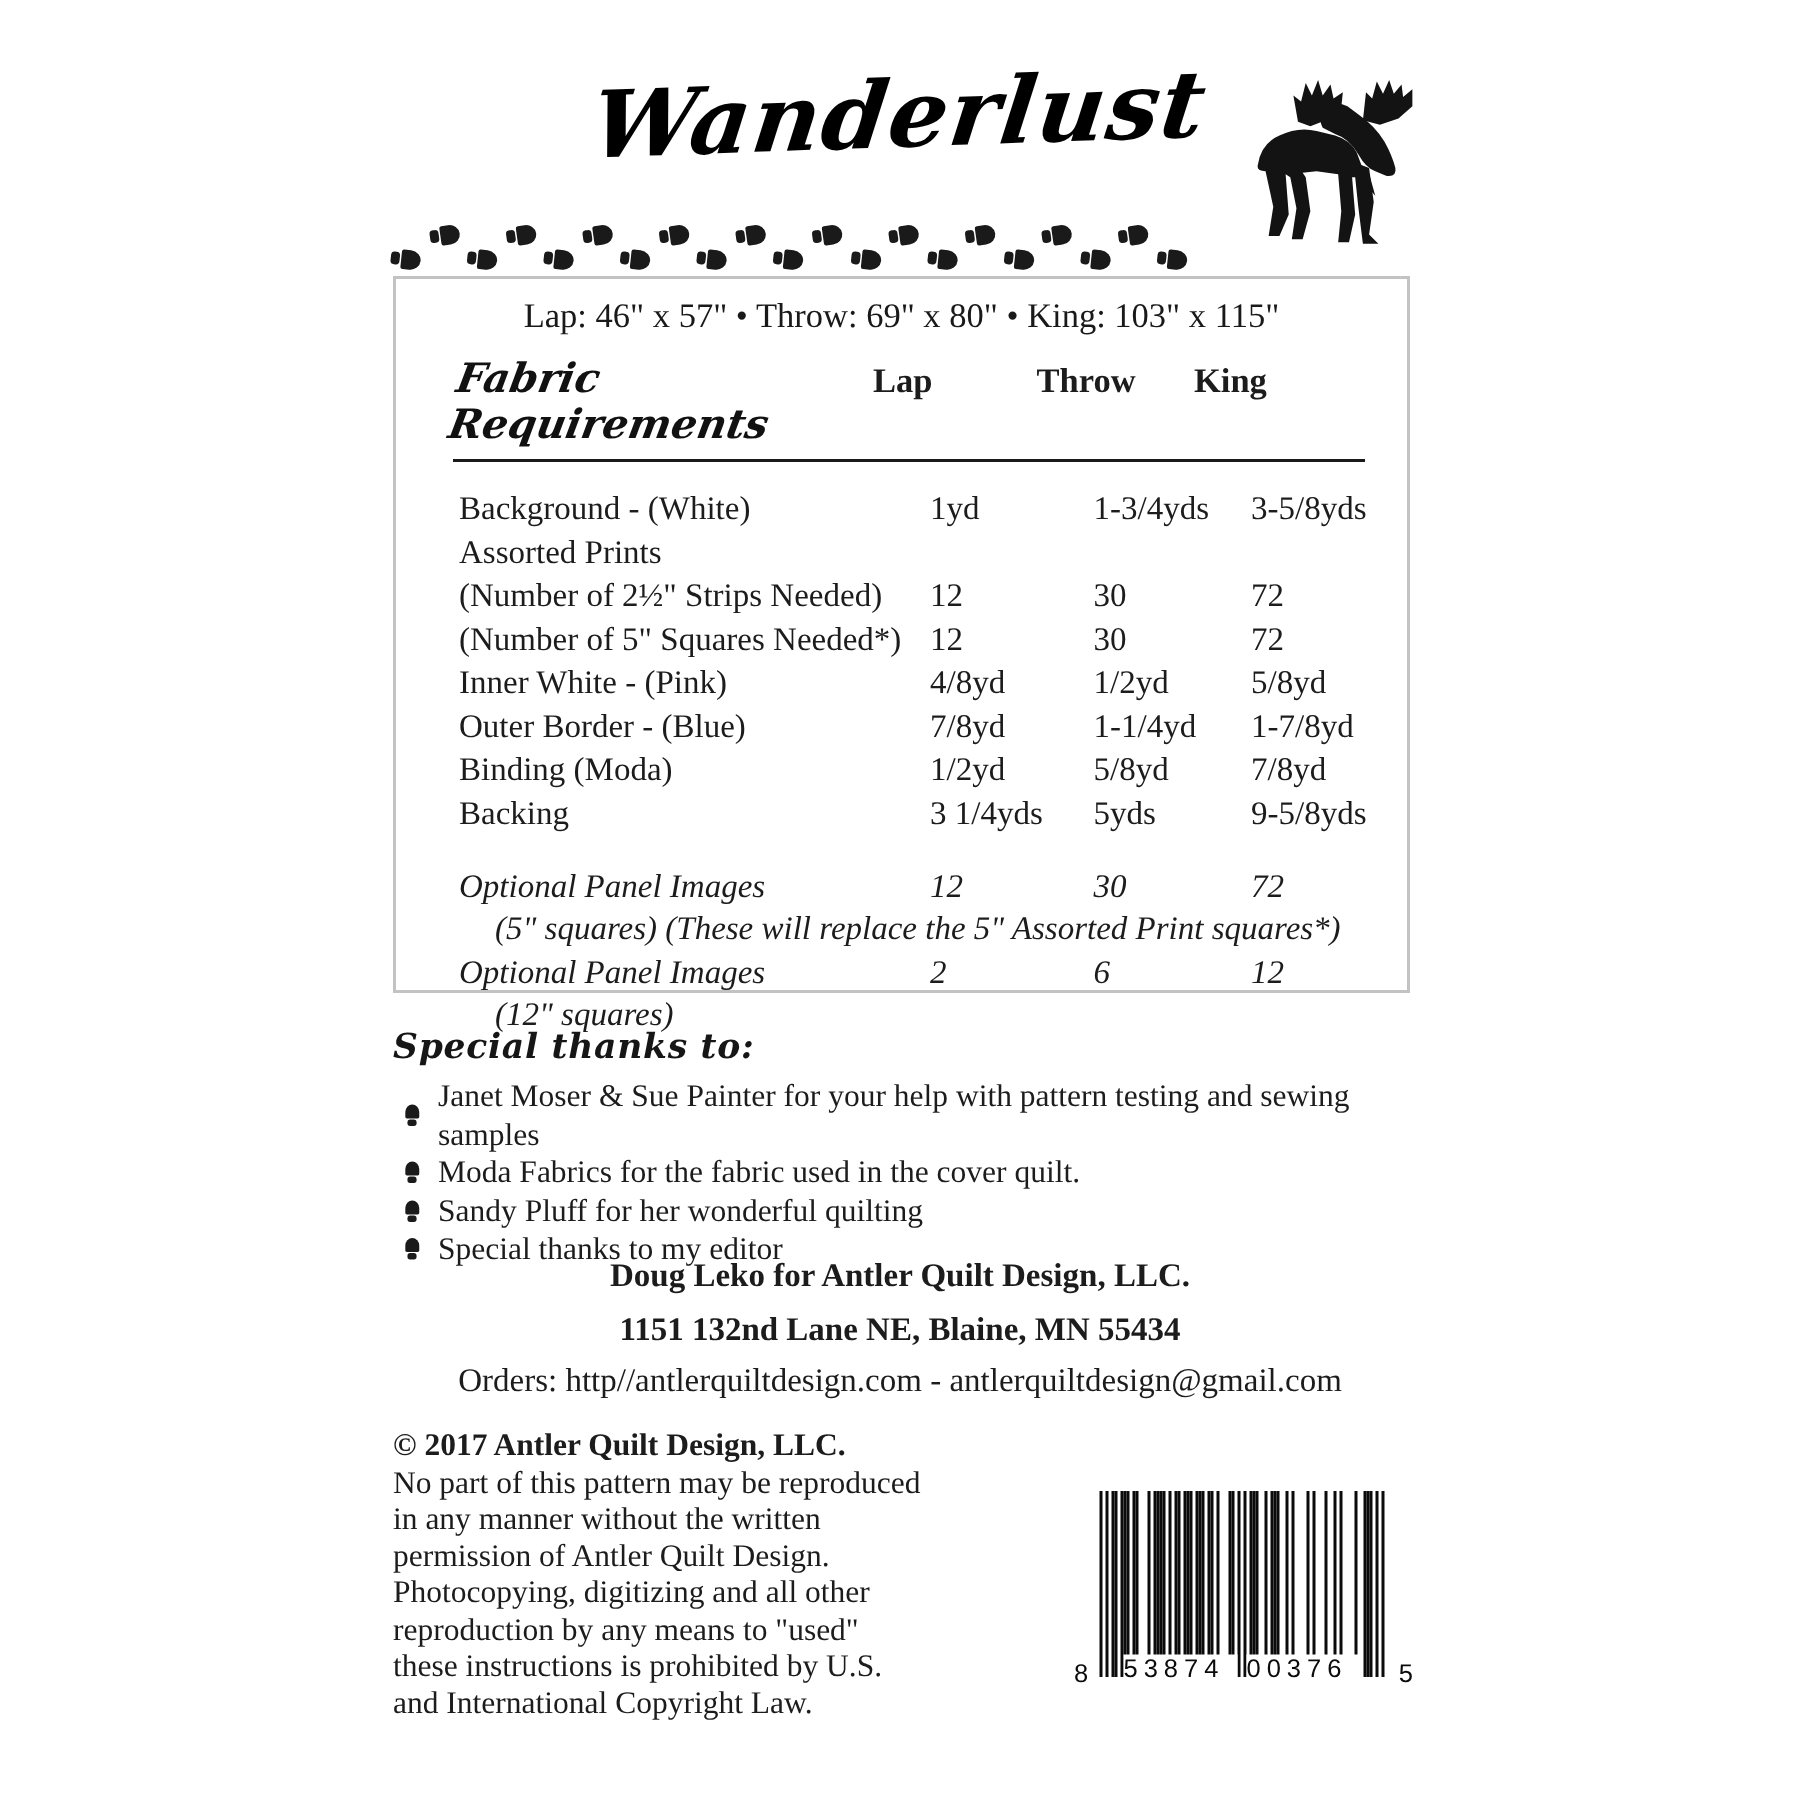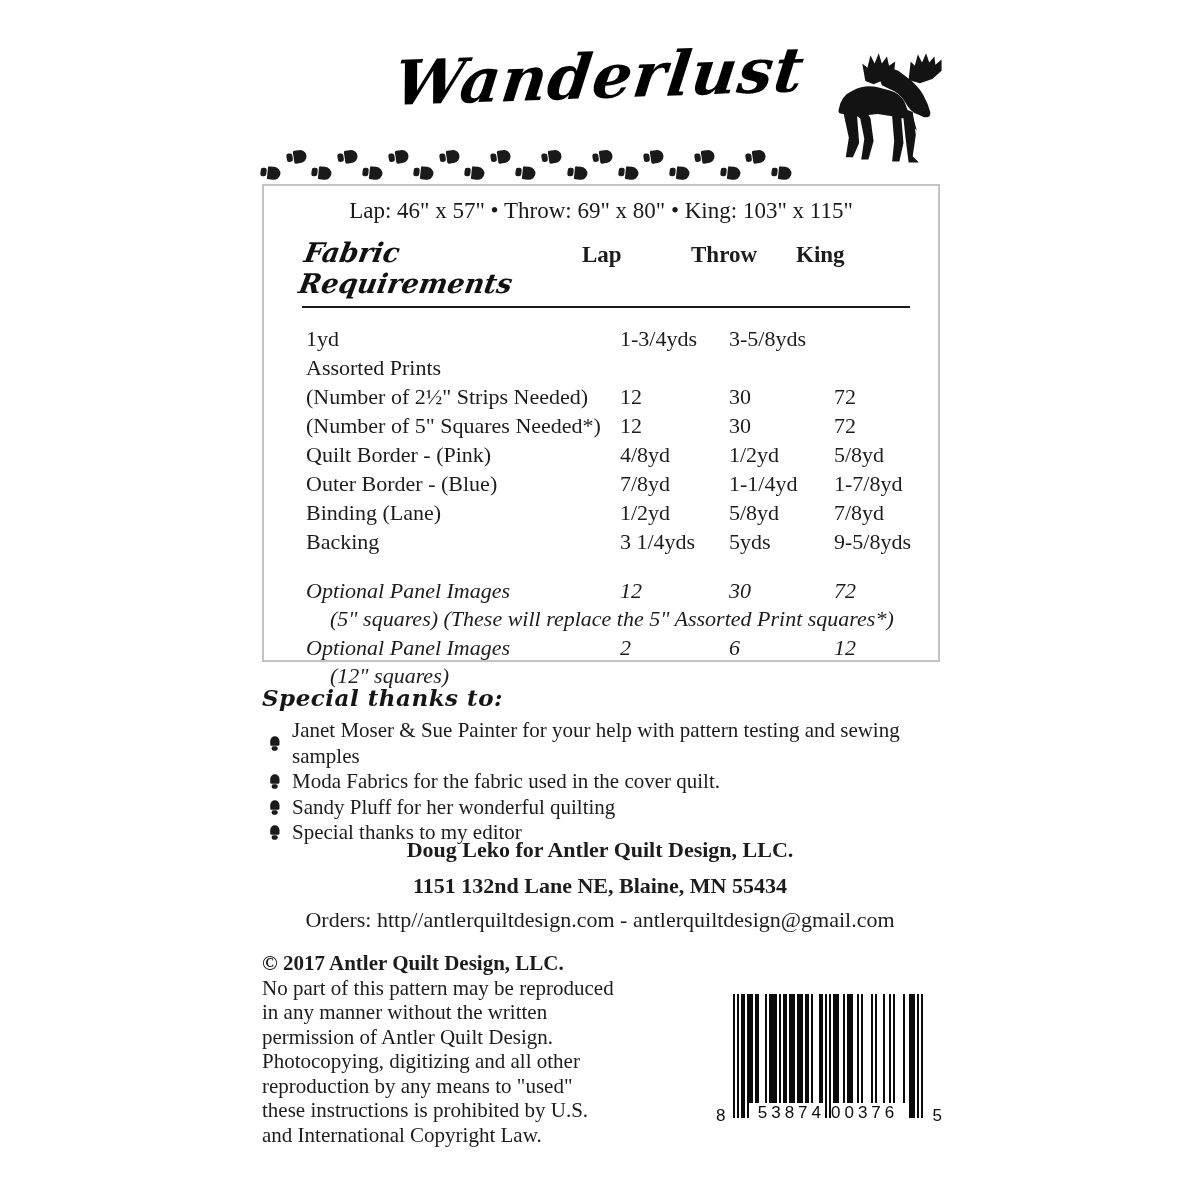--- a/index.html
+++ b/index.html
@@ -77,21 +77,21 @@
 
   
   .barcode{position:absolute;left:733px;top:994px;width:190px;height:145px;}
   #bars{position:relative;width:190px;height:126px;}
   .bar{position:absolute;top:0;background:#0b0b0b;}
   .bd{
     position:absolute;font-family:"Liberation Sans", sans-serif;font-size:17px;
     color:#0b0b0b;background:#fff;top:109px;
   }
   .bd-first{left:-17px;top:112px;}
-  .bd-lg{left:16px;width:76px;text-align:right;letter-spacing:4px;}
+  .bd-lg{left:16px;width:76px;text-align:left;letter-spacing:4px;}
   .bd-rg{left:98px;width:76px;text-align:left;letter-spacing:4px;}
   .bd-last{right:-19px;top:112px;}
 </style>
 </head>
 <body>
 
 <div class="page">
 
   <div class="title">
     <span class="title-inner">Wanderlust</span>
@@ -238,20 +238,21 @@
   <div class="req-box">
     <div class="sizes">Lap: 46" x 57"   •   Throw: 69" x 80"   •   King: 103" x 115"</div>
     <div class="table-head">
       <span class="script fr-heading">Fabric Requirements</span>
       <span class="col-h">Lap</span>
       <span class="col-h">Throw</span>
       <span class="col-h">King</span>
     </div>
     <div id="rows">
         <div class="row">
+          <span>Background - (White)</span>
           <span>1yd</span>
           <span>1-3/4yds</span>
           <span>3-5/8yds</span>
         </div>
         <div class="row">
           <span>Assorted Prints</span>
           <span></span>
           <span></span>
           <span></span>
         </div>
@@ -261,33 +262,33 @@
           <span>30</span>
           <span>72</span>
         </div>
         <div class="row">
           <span>(Number of 5" Squares Needed*)</span>
           <span>12</span>
           <span>30</span>
           <span>72</span>
         </div>
         <div class="row">
-          <span>Quilt Border - (Pink)</span>
+          <span>Inner White - (Pink)</span>
           <span>4/8yd</span>
           <span>1/2yd</span>
           <span>5/8yd</span>
         </div>
         <div class="row">
           <span>Outer Border - (Blue)</span>
           <span>7/8yd</span>
           <span>1-1/4yd</span>
           <span>1-7/8yd</span>
         </div>
         <div class="row">
-          <span>Binding (Lane)</span>
+          <span>Binding (Moda)</span>
           <span>1/2yd</span>
           <span>5/8yd</span>
           <span>7/8yd</span>
         </div>
         <div class="row">
           <span>Backing</span>
           <span>3 1/4yds</span>
           <span>5yds</span>
           <span>9-5/8yds</span>
         </div>

